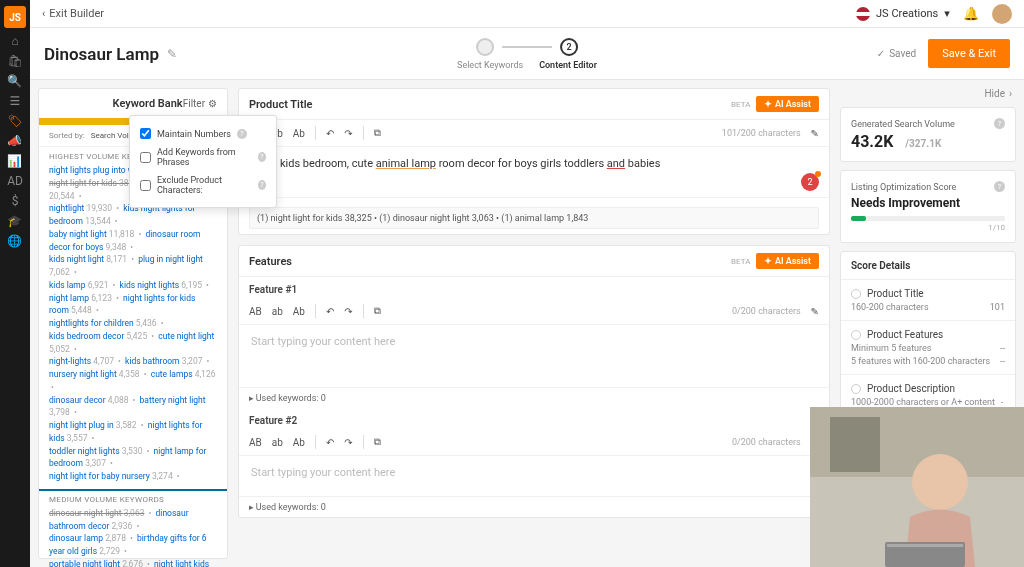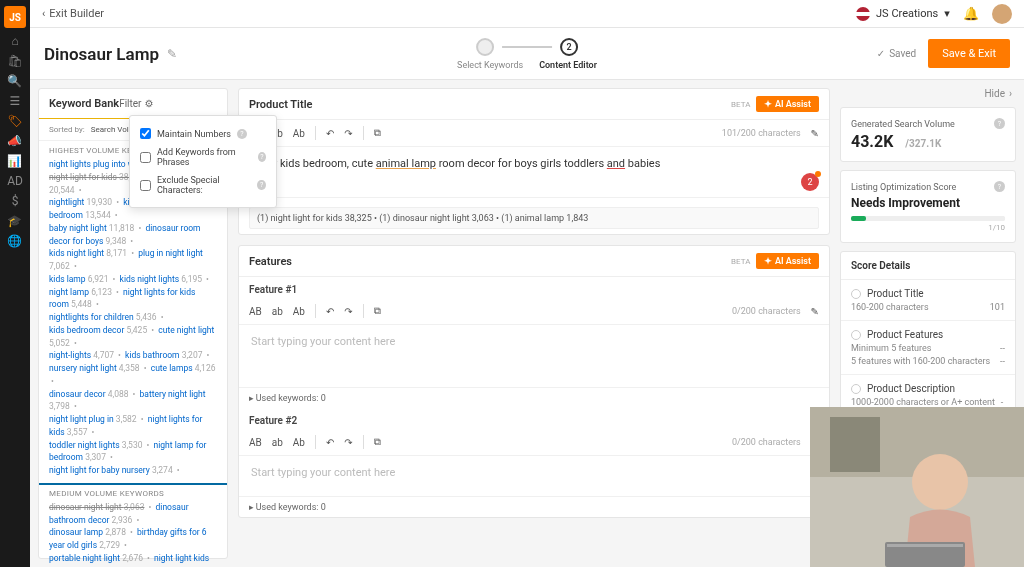--- a/index.html
+++ b/index.html
@@ -23,21 +23,21 @@
 .stepper .circ{width:18px;height:18px;border-radius:50%;border:2px solid #ccc;display:flex;align-items:center;justify-content:center;font-size:9px;color:#888}
 .stepper .circ.active{border-color:#333;color:#333;font-weight:600}
 .stepper .circ.done{border-color:#ccc;background:#eee}
 .stepper .line{width:50px;height:2px;background:#ccc}
 .stepper .labels{display:flex;gap:16px;font-size:9px;color:#888}
 .header .saved{margin-left:auto;font-size:10px;color:#888;display:flex;align-items:center;gap:4px}
 .header .saveexit{margin-left:12px;background:#ff7a00;color:#fff;border:none;padding:8px 14px;font-size:11px;border-radius:2px;cursor:pointer}
 .content{position:absolute;left:30px;top:80px;right:0;bottom:0;display:flex;gap:10px;padding:8px;overflow:hidden}
 .panel{background:#fff;border:1px solid #e5e5e5;border-radius:3px}
 .leftpanel{width:190px;flex-shrink:0;position:relative}
-.panelhead{padding:8px 10px;border-bottom:1px solid #eab308;display:flex;align-items:center;justify-content:flex-start;font-size:11px;font-weight:600;color:#333}
+.panelhead{padding:8px 10px;border-bottom:7px solid #eab308;display:flex;align-items:center;justify-content:flex-end;font-size:11px;font-weight:600;color:#333}
 .panelhead .filter{font-size:10px;font-weight:400;color:#666;display:flex;align-items:center;gap:3px}
 .filtermenu{position:absolute;top:26px;right:-50px;width:148px;background:#fff;border:1px solid #ddd;border-radius:3px;box-shadow:0 3px 10px rgba(0,0,0,.12);padding:8px 10px;z-index:10}
 .filtermenu .row{display:flex;align-items:center;gap:6px;font-size:9px;color:#444;padding:4px 0}
 .filtermenu input[type=checkbox]{width:11px;height:11px}
 .filtermenu .help{width:10px;height:10px;border-radius:50%;background:#ccc;color:#fff;font-size:7px;display:flex;align-items:center;justify-content:center}
 .sortrow{padding:6px 10px;font-size:8px;color:#888;border-bottom:1px solid #f0f0f0;display:flex;gap:6px}
 .sortrow .sel{color:#555}
 .sectionlabel{padding:5px 10px 3px;font-size:8px;color:#888;letter-spacing:.3px}
 .kwlist{padding:0 10px 4px;font-size:8.5px;line-height:1.5;color:#0066cc}
 .kwlist .kw{display:inline}
@@ -153,21 +153,21 @@
           <span>Maintain Numbers</span>
           <span class="help">?</span>
         </div>
       <div class="row">
           <input type="checkbox" style="">
           <span>Add Keywords from Phrases</span>
           <span class="help">?</span>
         </div>
       <div class="row">
           <input type="checkbox" style="">
-          <span>Exclude Special Characters:</span>
+          <span>Exclude Product Characters:</span>
           <span class="help">?</span>
         </div>
     </div>
     <div class="sortrow">
         <span>Sorted by:</span>
         <span class="sel">Search Volume (high to low)</span>
       </div>
     <div class="sectionlabel">HIGHEST VOLUME KEYWORDS</div>
     <div class="kwlist" id="kwhigh">
         <span class="line"><span class="kw">night lights plug into wall <span class="vol">58,068</span></span> <span class="sep">•</span></span>

